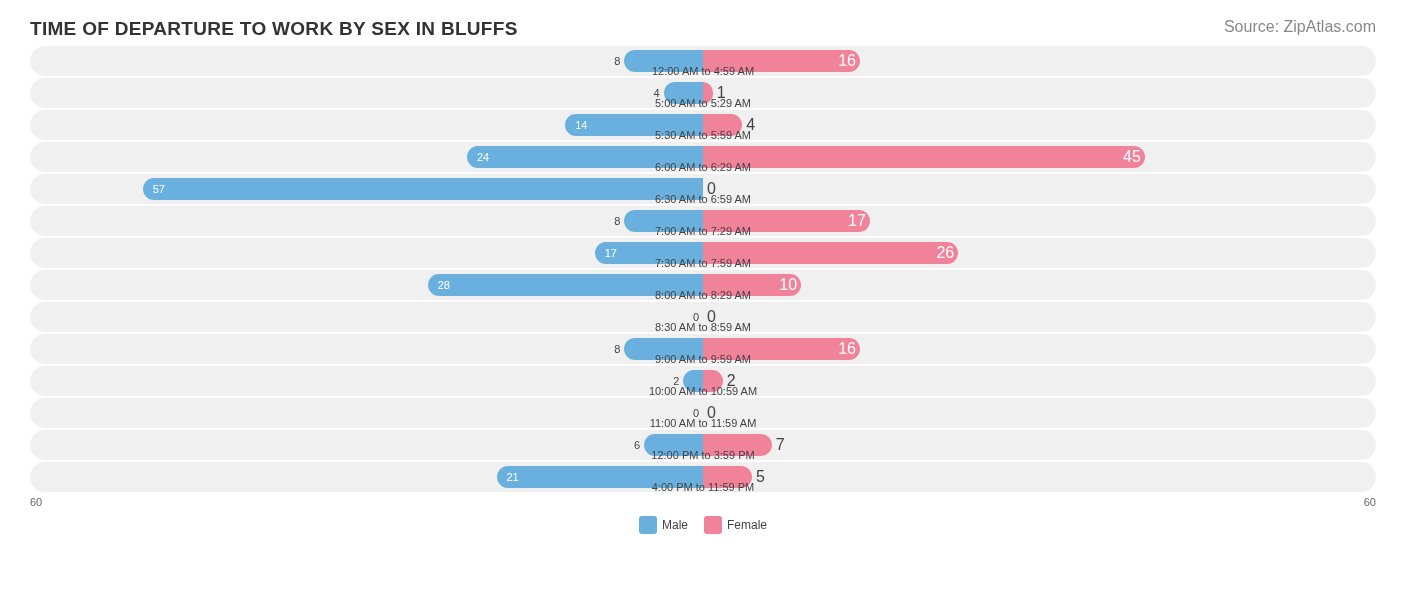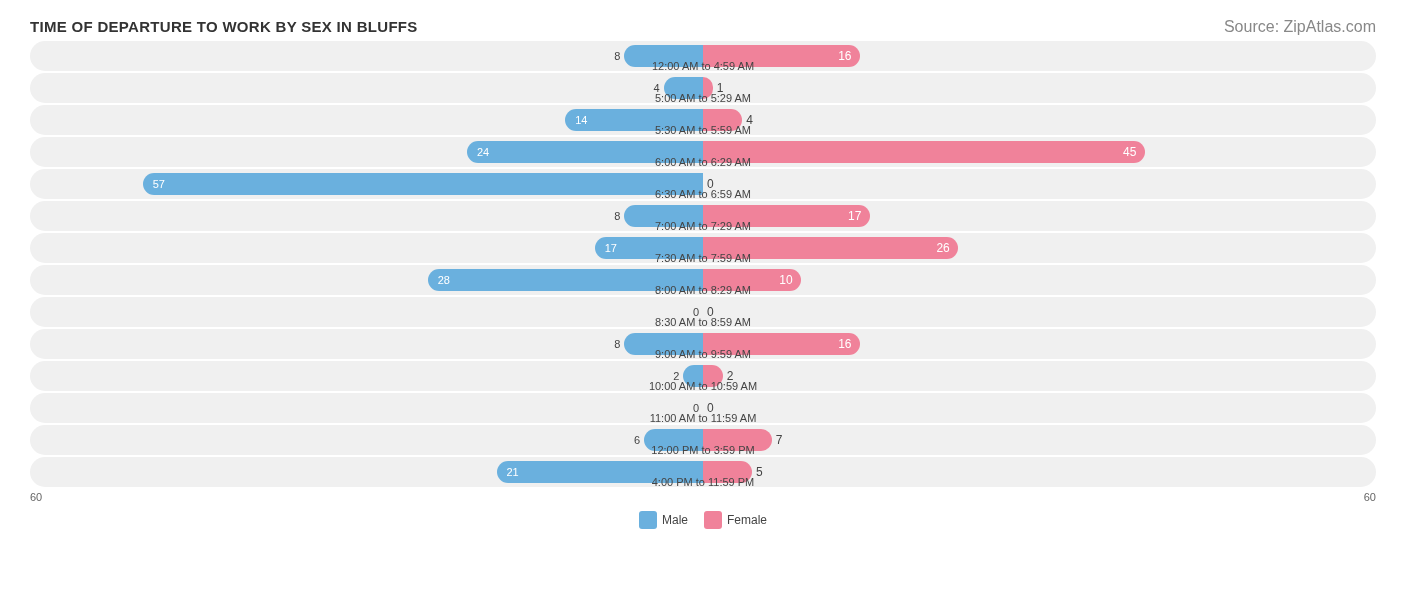--- a/index.html
+++ b/index.html
@@ -10,21 +10,21 @@
       height: 595px;
       overflow: hidden;
     }
     .chart-container {
       width: 1406px;
       height: 595px;
       padding: 18px 30px 40px 30px;
       position: relative;
     }
     .chart-title {
-      font-size: 15px;
+      font-size: 19px;
       font-weight: bold;
       color: #333;
       margin-bottom: 6px;
       letter-spacing: 0.3px;
     }
     .source-label {
       position: absolute;
       top: 18px;
       right: 30px;
       font-size: 16px;
@@ -79,21 +79,21 @@
     .male-value {
       position: absolute;
       font-size: 11px;
       color: #444;
       top: 50%;
       transform: translateY(-50%);
       z-index: 3;
     }
     .female-value {
       position: absolute;
-      font-size: 12px;
+      font-size: 16px;
       color: #444;
       top: 50%;
       transform: translateY(-50%);
       z-index: 3;
     }
     .legend {
       display: flex;
       justify-content: center;
       align-items: center;
       gap: 16px;

